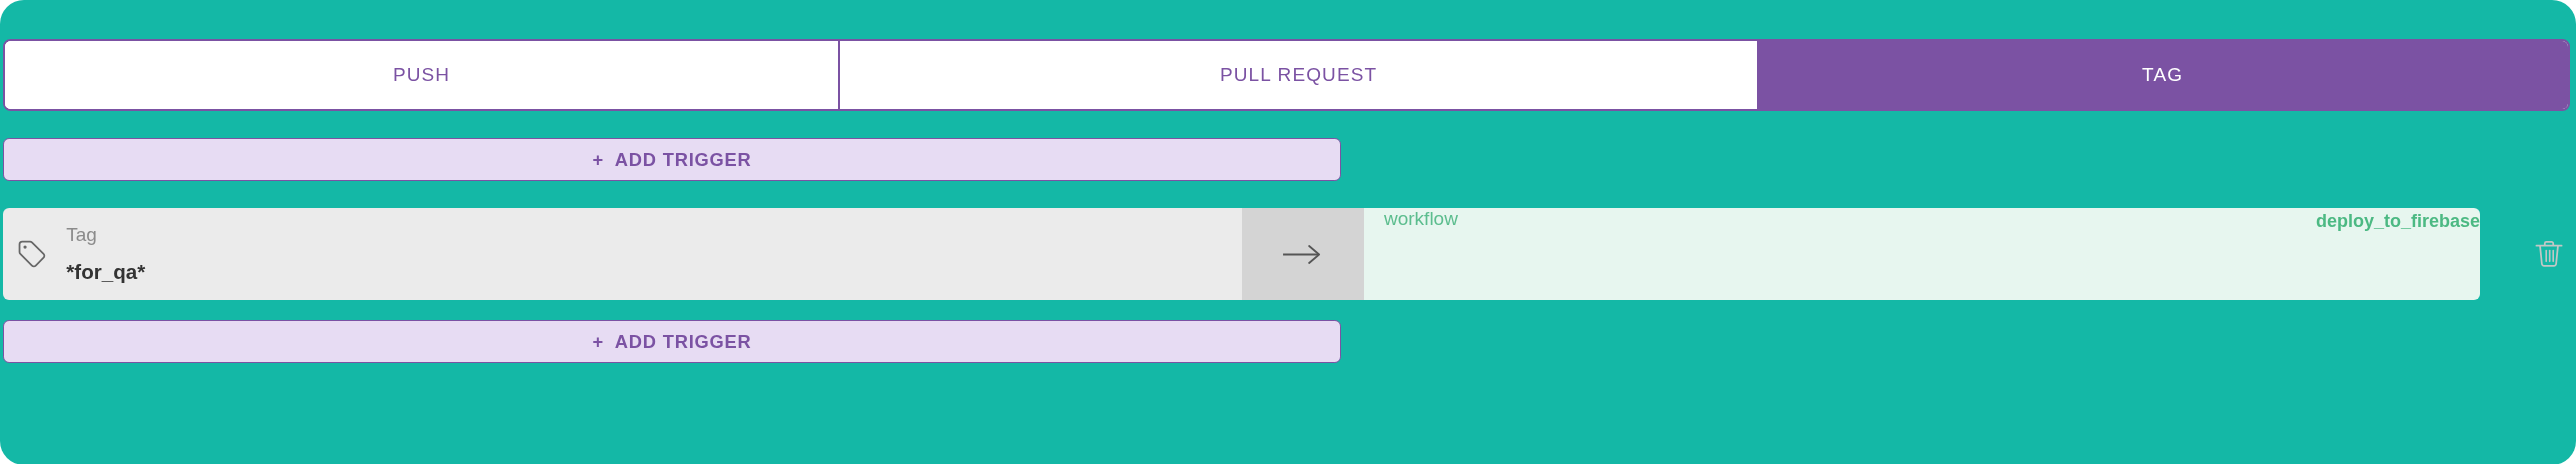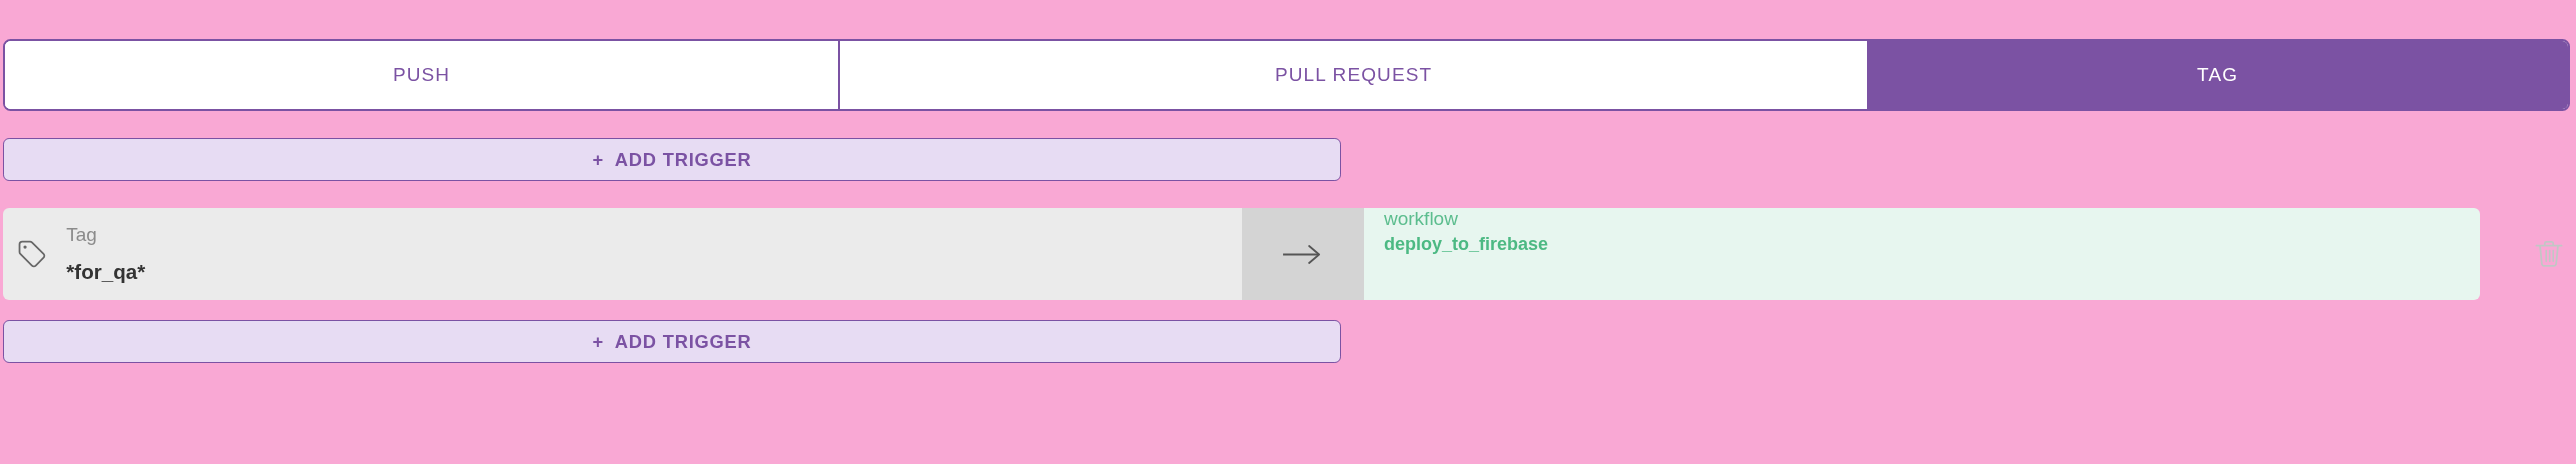--- a/index.html
+++ b/index.html
@@ -11,21 +11,22 @@
     width: 2576px;
     height: 465px;
     font-family: "Liberation Sans", sans-serif;
     overflow: hidden;
   }
 
   .page {
     position: relative;
     width: 2576px;
     height: 465px;
-    background: #f9a8d4;
+    background: #14b8a6;
+    border-radius: 24px;
   }
 
   
   .tab-bar {
     position: absolute;
     left: 3.1px;
     top: 39px;
     width: 2567px;
     height: 72px;
     border: 2.3px solid #7b52a3;
@@ -42,21 +43,21 @@
     box-sizing: border-box;
     background: #ffffff;
     color: #7b52a3;
     font-size: 19px;
     letter-spacing: 1.1px;
     font-weight: 400;
     cursor: pointer;
     user-select: none;
   }
   .tab.t-push      { width: 835px; border-right: 2.3px solid #7b52a3; }
-  .tab.t-pr        { width: 1027px; border-right: 0; }
+  .tab.t-pr        { width: 917px; border-right: 0; }
   .tab.t-tag       { flex: 1; }
   .tab.active {
     background: #7b52a3;
     color: #ffffff;
   }
 
   
   .add-trigger {
     position: absolute;
     left: 3.1px;
@@ -141,22 +142,22 @@
 
   .workflow-box {
     position: absolute;
     left: 1364px;
     top: 0;
     width: 1116px;
     height: 92px;
     background: #e7f6ef;
     border-radius: 0 6.1px 6.1px 0;
     display: flex;
-    flex-direction: column;
-    justify-content: flex-start;
+    flex-direction: row;
+    justify-content: space-between;
     box-sizing: border-box;
     padding-left: 20px;
     line-height: 1.18;
   }
   .wf-label {
     font-size: 19px;
     color: #5cbd8e;
     font-weight: 400;
   }
   .wf-value {

